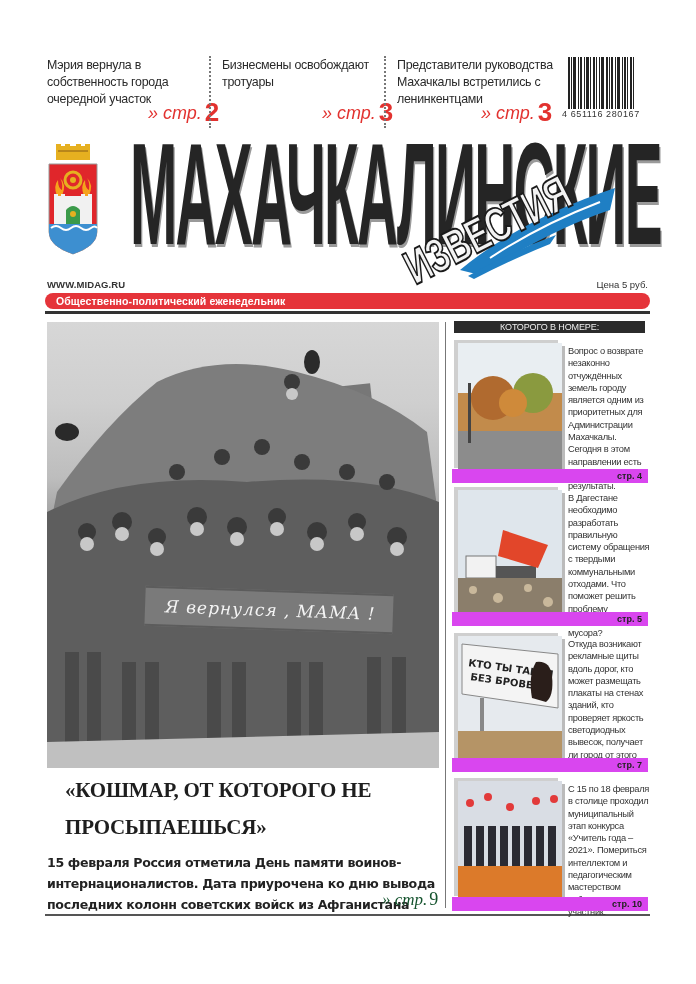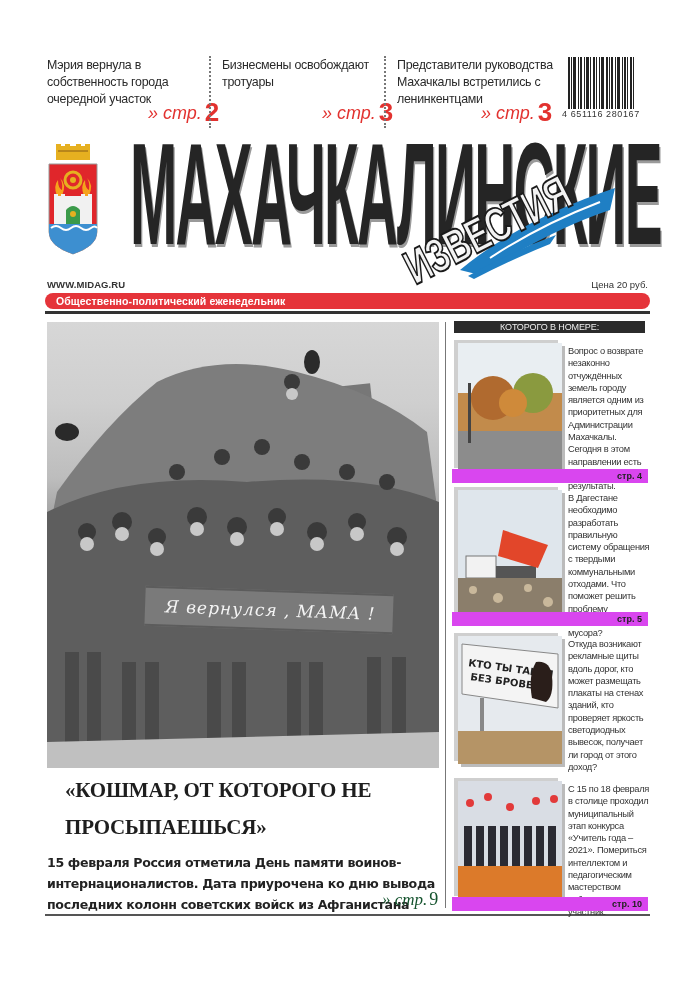--- a/index.html
+++ b/index.html
@@ -128,21 +128,21 @@
   <div class="masthead-title">МАХАЧКАЛИНСКИЕ</div>
   <svg class="swoosh" width="160" height="100" viewBox="0 0 160 100">
     <path d="M0 90 Q60 40 155 8 L150 30 Q90 50 20 95 Z" fill="#1f7fc4"></path>
     <path d="M8 96 Q50 72 96 55 L90 64 Q55 78 14 99 Z" fill="#1f7fc4"></path>
     <path d="M30 78 Q80 45 140 22" stroke="#ffffff" stroke-width="2" fill="none"></path>
   </svg>
   <div class="masthead-sub">ИЗВЕСТИЯ</div>
 </div>
 
 <div class="site-url">WWW.MIDAG.RU</div>
-<div class="price">Цена 20 руб.</div>
+<div class="price">Цена 5 руб.</div>
 <div class="red-bar">
   <span class="left">Общественно-политический еженедельник</span>
   <span class="right">№7  (1493)  19 февраля 2021 г.</span>
 </div>
 <div class="thin-rule"></div>
 
 <div class="main-photo">
   <svg class="crowd" viewBox="0 0 392 446" preserveAspectRatio="none">
     <ellipse cx="20" cy="110" rx="12" ry="9" fill="#2a2a2a"></ellipse>
     <ellipse cx="265" cy="40" rx="8" ry="12" fill="#2b2b2b"></ellipse>
@@ -242,20 +242,21 @@
   <svg class="side-photo" viewBox="0 0 104 128" preserveAspectRatio="none">
     <rect width="104" height="128" fill="#e6eaee"></rect>
     <polygon points="4,8 100,18 100,72 4,58" fill="#f4f4f4" stroke="#888"></polygon>
     <text x="10" y="30" font-family="DejaVu Sans, sans-serif" font-weight="bold" font-size="10" fill="#222" transform="rotate(8 10 30)">КТО ТЫ ТАКАЯ</text>
     <text x="12" y="44" font-family="DejaVu Sans, sans-serif" font-weight="bold" font-size="10" fill="#222" transform="rotate(8 12 44)">БЕЗ БРОВЕЙ!?</text>
     <path d="M78 26 Q92 24 94 40 Q96 60 88 66 L74 62 Q70 40 78 26 Z" fill="#2a1e1a"></path>
     <rect x="22" y="62" width="4" height="66" fill="#888"></rect>
     <rect y="95" width="104" height="33" fill="#b59466"></rect>
   </svg>
   <div class="side-text">Откуда возникают рекламные щиты вдоль дорог, кто может размещать плакаты на стенах зданий, кто проверяет яркость светодиодных вывесок, получает ли город от этого доход?</div>
+  <div class="side-page" style="top:130px">стр. 7</div>
 </div>
 
 <div class="side-item" style="top:773px;height:140px">
   <svg class="side-photo" style="height:118px" viewBox="0 0 104 118" preserveAspectRatio="none">
     <rect width="104" height="118" fill="#d9dde4"></rect>
     <g fill="#e23a3a">
         <circle cx="12" cy="22" r="4"></circle>
         <circle cx="30" cy="16" r="4"></circle>
         <circle cx="52" cy="26" r="4"></circle>
         <circle cx="78" cy="20" r="4"></circle>

